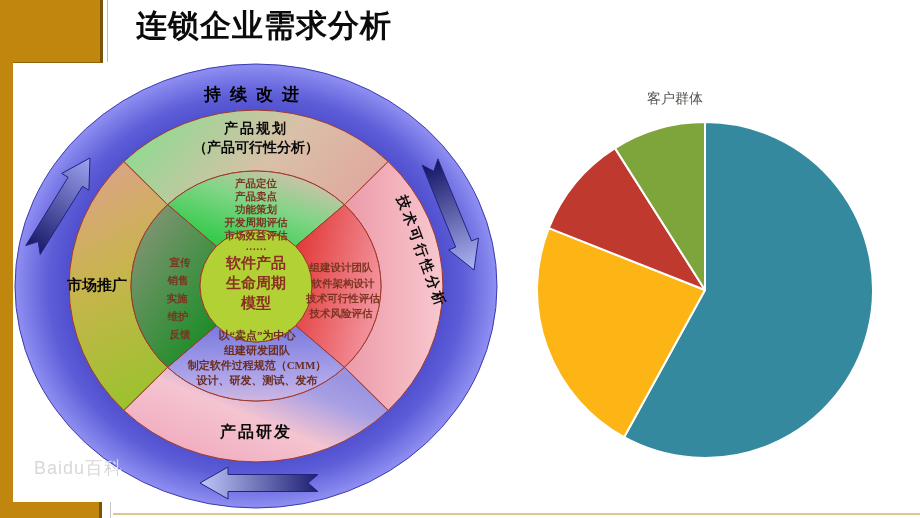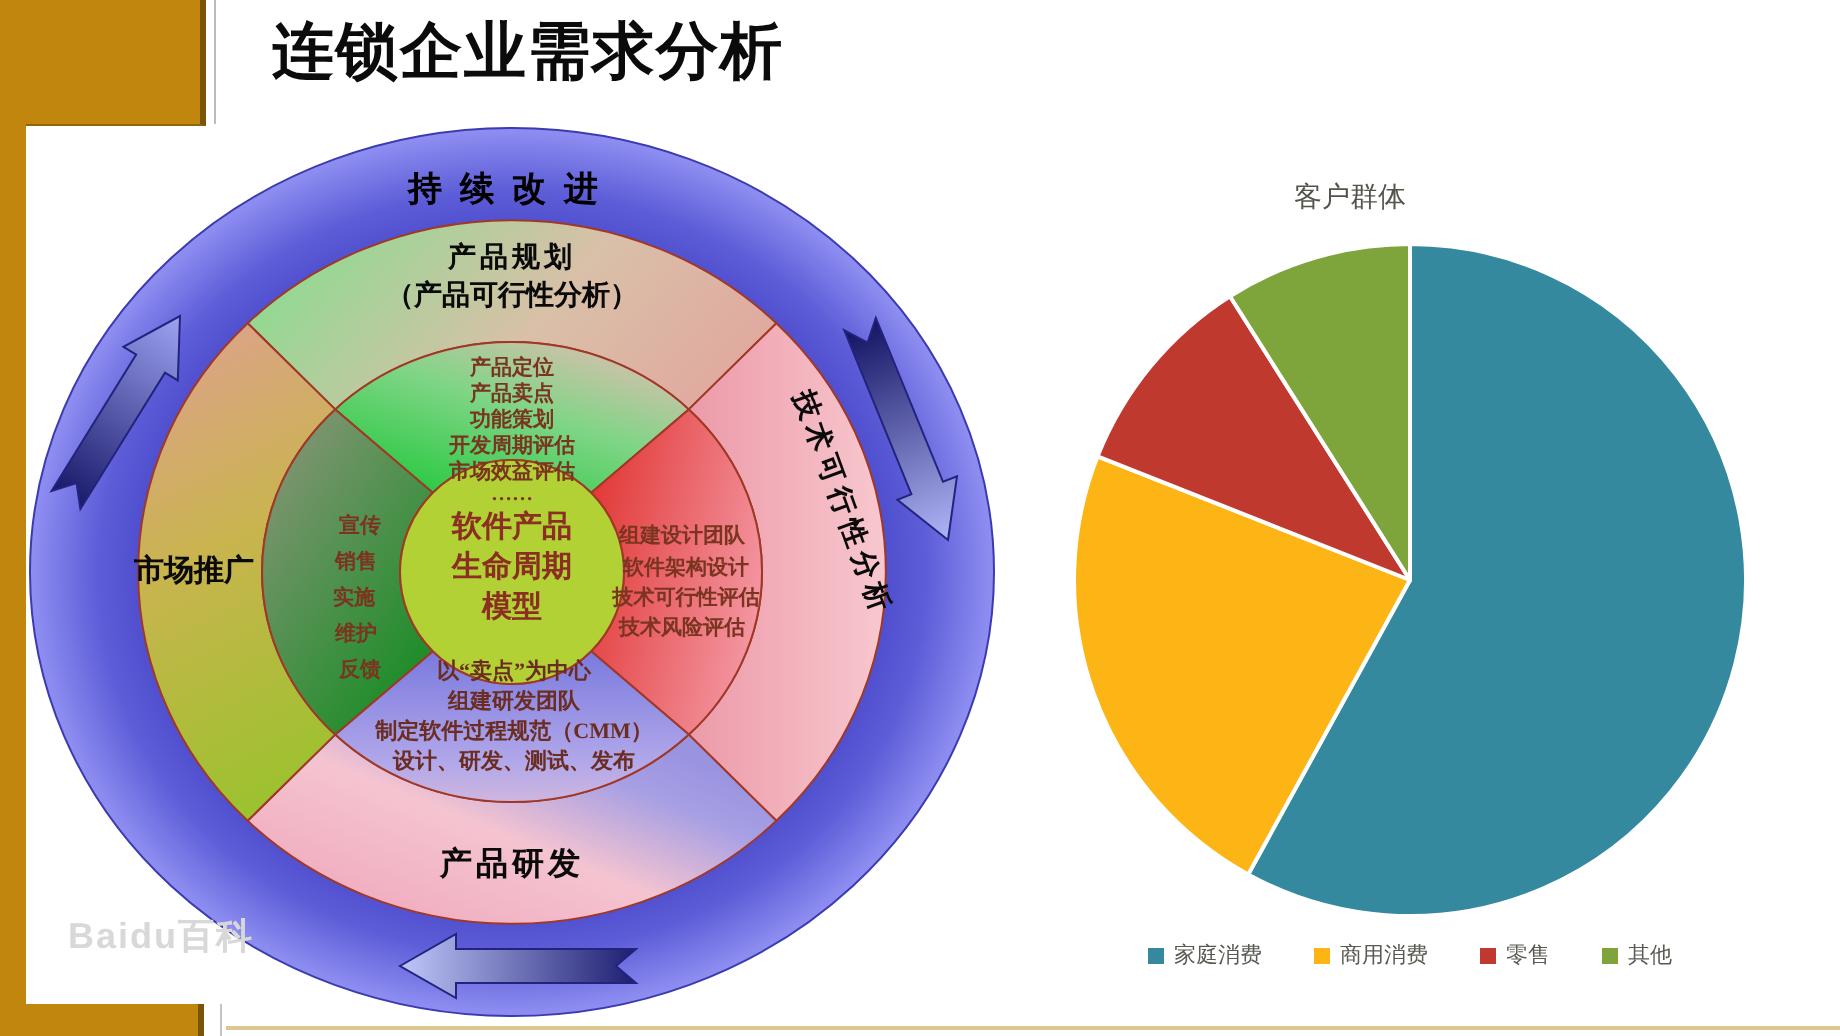--- a/index.html
+++ b/index.html
@@ -24,21 +24,21 @@
   .pie-title{position:absolute;left:504px;top:90px;width:342px;text-align:center;
              font-size:14px;color:#54544c;}
   #pie-wrap{position:absolute;left:534px;top:118px;width:342px;height:344px;}
   .legend{position:absolute;left:524px;top:470px;width:362px;display:flex;
           justify-content:center;gap:26px;}
   .legend-item{display:flex;align-items:center;gap:5px;}
   .legend-swatch{width:8px;height:8px;display:inline-block;}
   .legend-label{font-size:11px;color:#5a5a52;}
   
   .watermark{position:absolute;left:34px;top:456px;font-family:"Liberation Sans","DejaVu Sans",sans-serif;
-             font-size:18px;font-weight:bold;color:#d8d8d8;letter-spacing:1px;}
+             font-size:18px;font-weight:normal;color:#d8d8d8;letter-spacing:1px;}
   svg text{font-family:"Liberation Serif","DejaVu Serif",serif;}
 </style>
 </head>
 <body>
 
 <div id="slide">
 
   <div class="gold-corner-top"></div>
   <div class="gold-left-bar"></div>
   <div class="gold-corner-bottom"></div>
@@ -164,34 +164,16 @@
   <div class="pie-title">客户群体</div>
   <div id="pie-wrap">
     <svg id="pie-svg" width="342" height="344" viewBox="0 0 342 344">
         <path d="M171,172 L171.00,4.00 A168,168 0 1 1 90.07,319.22 Z" fill="#34899e" stroke="#fff" stroke-width="2" stroke-linejoin="round"></path>
         <path d="M171,172 L90.07,319.22 A168,168 0 0 1 14.80,110.16 Z" fill="#fcb515" stroke="#fff" stroke-width="2" stroke-linejoin="round"></path>
         <path d="M171,172 L14.80,110.16 A168,168 0 0 1 80.98,30.15 Z" fill="#c0392f" stroke="#fff" stroke-width="2" stroke-linejoin="round"></path>
         <path d="M171,172 L80.98,30.15 A168,168 0 0 1 171.00,4.00 Z" fill="#7ea43c" stroke="#fff" stroke-width="2" stroke-linejoin="round"></path>
       </svg>
   </div>
 
-  <div class="legend">
-    <div class="legend-item">
-      <span class="legend-swatch" style="background: rgb(52, 137, 158);"></span>
-      <span class="legend-label">家庭消费</span>
-    </div>
-    <div class="legend-item">
-      <span class="legend-swatch" style="background: rgb(252, 181, 21);"></span>
-      <span class="legend-label">商用消费</span>
-    </div>
-    <div class="legend-item">
-      <span class="legend-swatch" style="background: rgb(192, 57, 47);"></span>
-      <span class="legend-label">零售</span>
-    </div>
-    <div class="legend-item">
-      <span class="legend-swatch" style="background: rgb(126, 164, 60);"></span>
-      <span class="legend-label">其他</span>
-    </div>
-  </div>
 
   <div class="watermark">Baidu百科</div>
 
 </div>
 
 </body></html>

